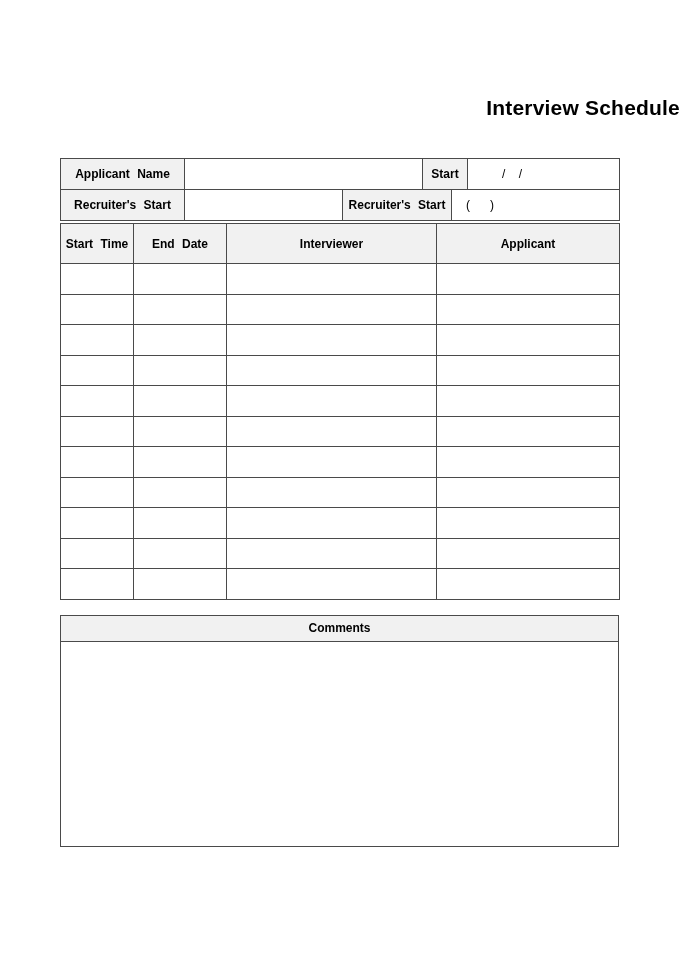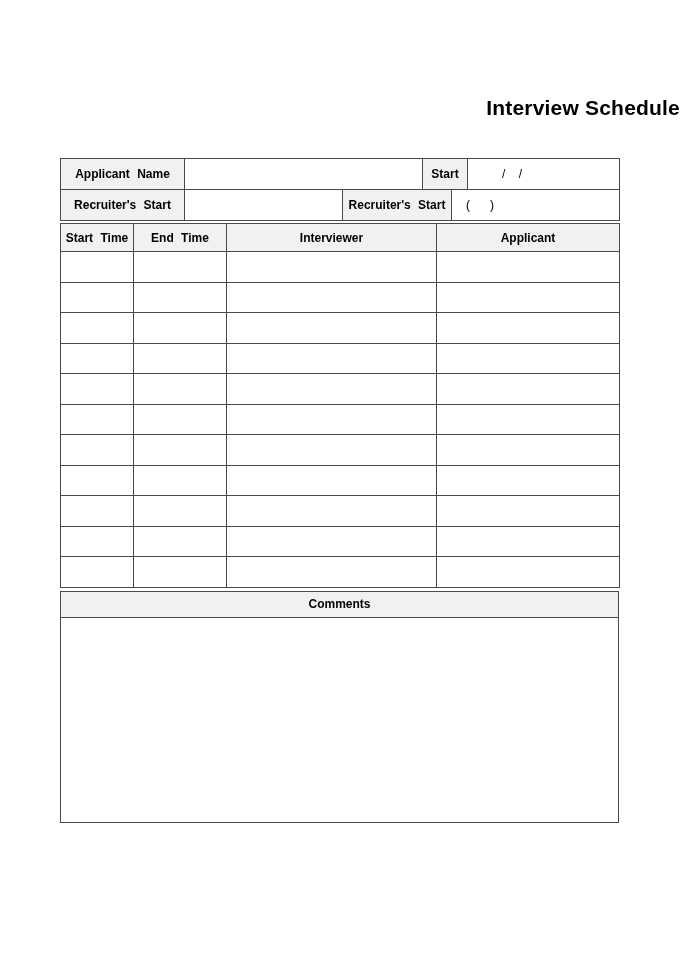--- a/index.html
+++ b/index.html
@@ -21,25 +21,25 @@
   }
   .lbl {
     background: #f1f1f1; font-weight: bold; text-align: center; word-spacing: 4px; margin-left: 20px;
   }
   .val { background: #fff; text-align: left; white-space: pre; }
   .info-table tr { height: 31px; }
   .date-val { padding-left: 34px; }
   .phone-val { padding-left: 14px; }
   .sched-table { margin-top: 2px; }
   .sched-table th {
-    height: 28px; background: #f1f1f1; font-weight: bold;
+    height: 40px; background: #f1f1f1; font-weight: bold;
     text-align: center; word-spacing: 4px; font-size: 12px;
   }
   .sched-table td { height: 30.5px; background: #fff; }
-  .comments-table { margin-top: 3px; }
+  .comments-table { margin-top: 15px; }
   .comments-header {
     height: 26px; background: #f1f1f1; font-weight: bold; text-align: center;
   }
   .comments-body { height: 205px; background: #fff; vertical-align: top; }
 </style>
 </head>
 <body>
 
 <div class="page">
 
@@ -75,21 +75,21 @@
     <table class="sched-table">
       <colgroup>
         <col style="width:73px">
           <col style="width:93px">
           <col style="width:210px">
           <col style="width:183px">
       </colgroup>
       <thead>
         <tr>
           <th>Start Time</th>
-          <th>End Time</th>
+          <th>End Date</th>
           <th>Interviewer</th>
           <th>Applicant</th>
         </tr>
       </thead>
       <tbody>
   <tr>
     <td></td>
     <td></td>
     <td></td>
     <td></td>

